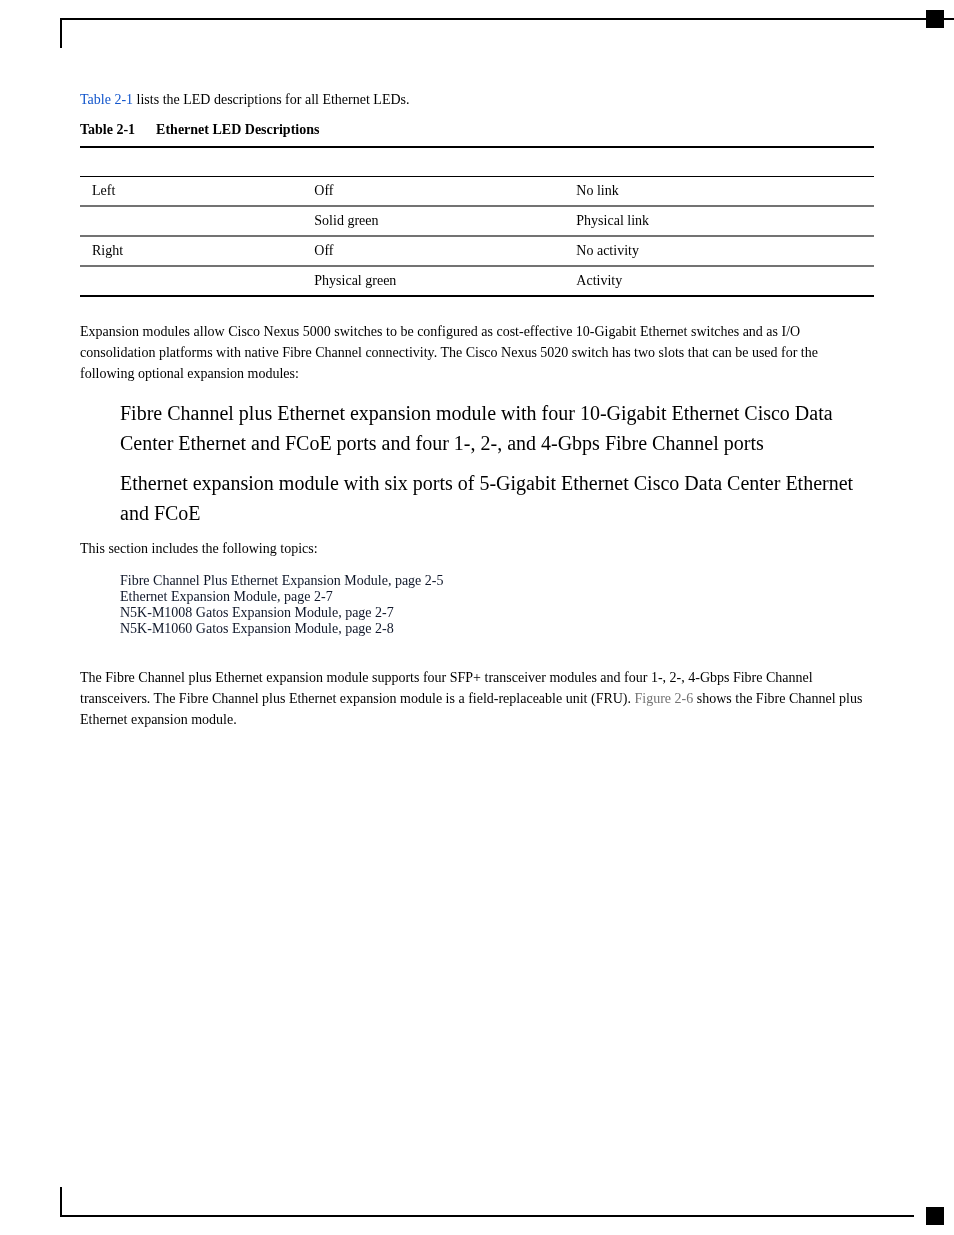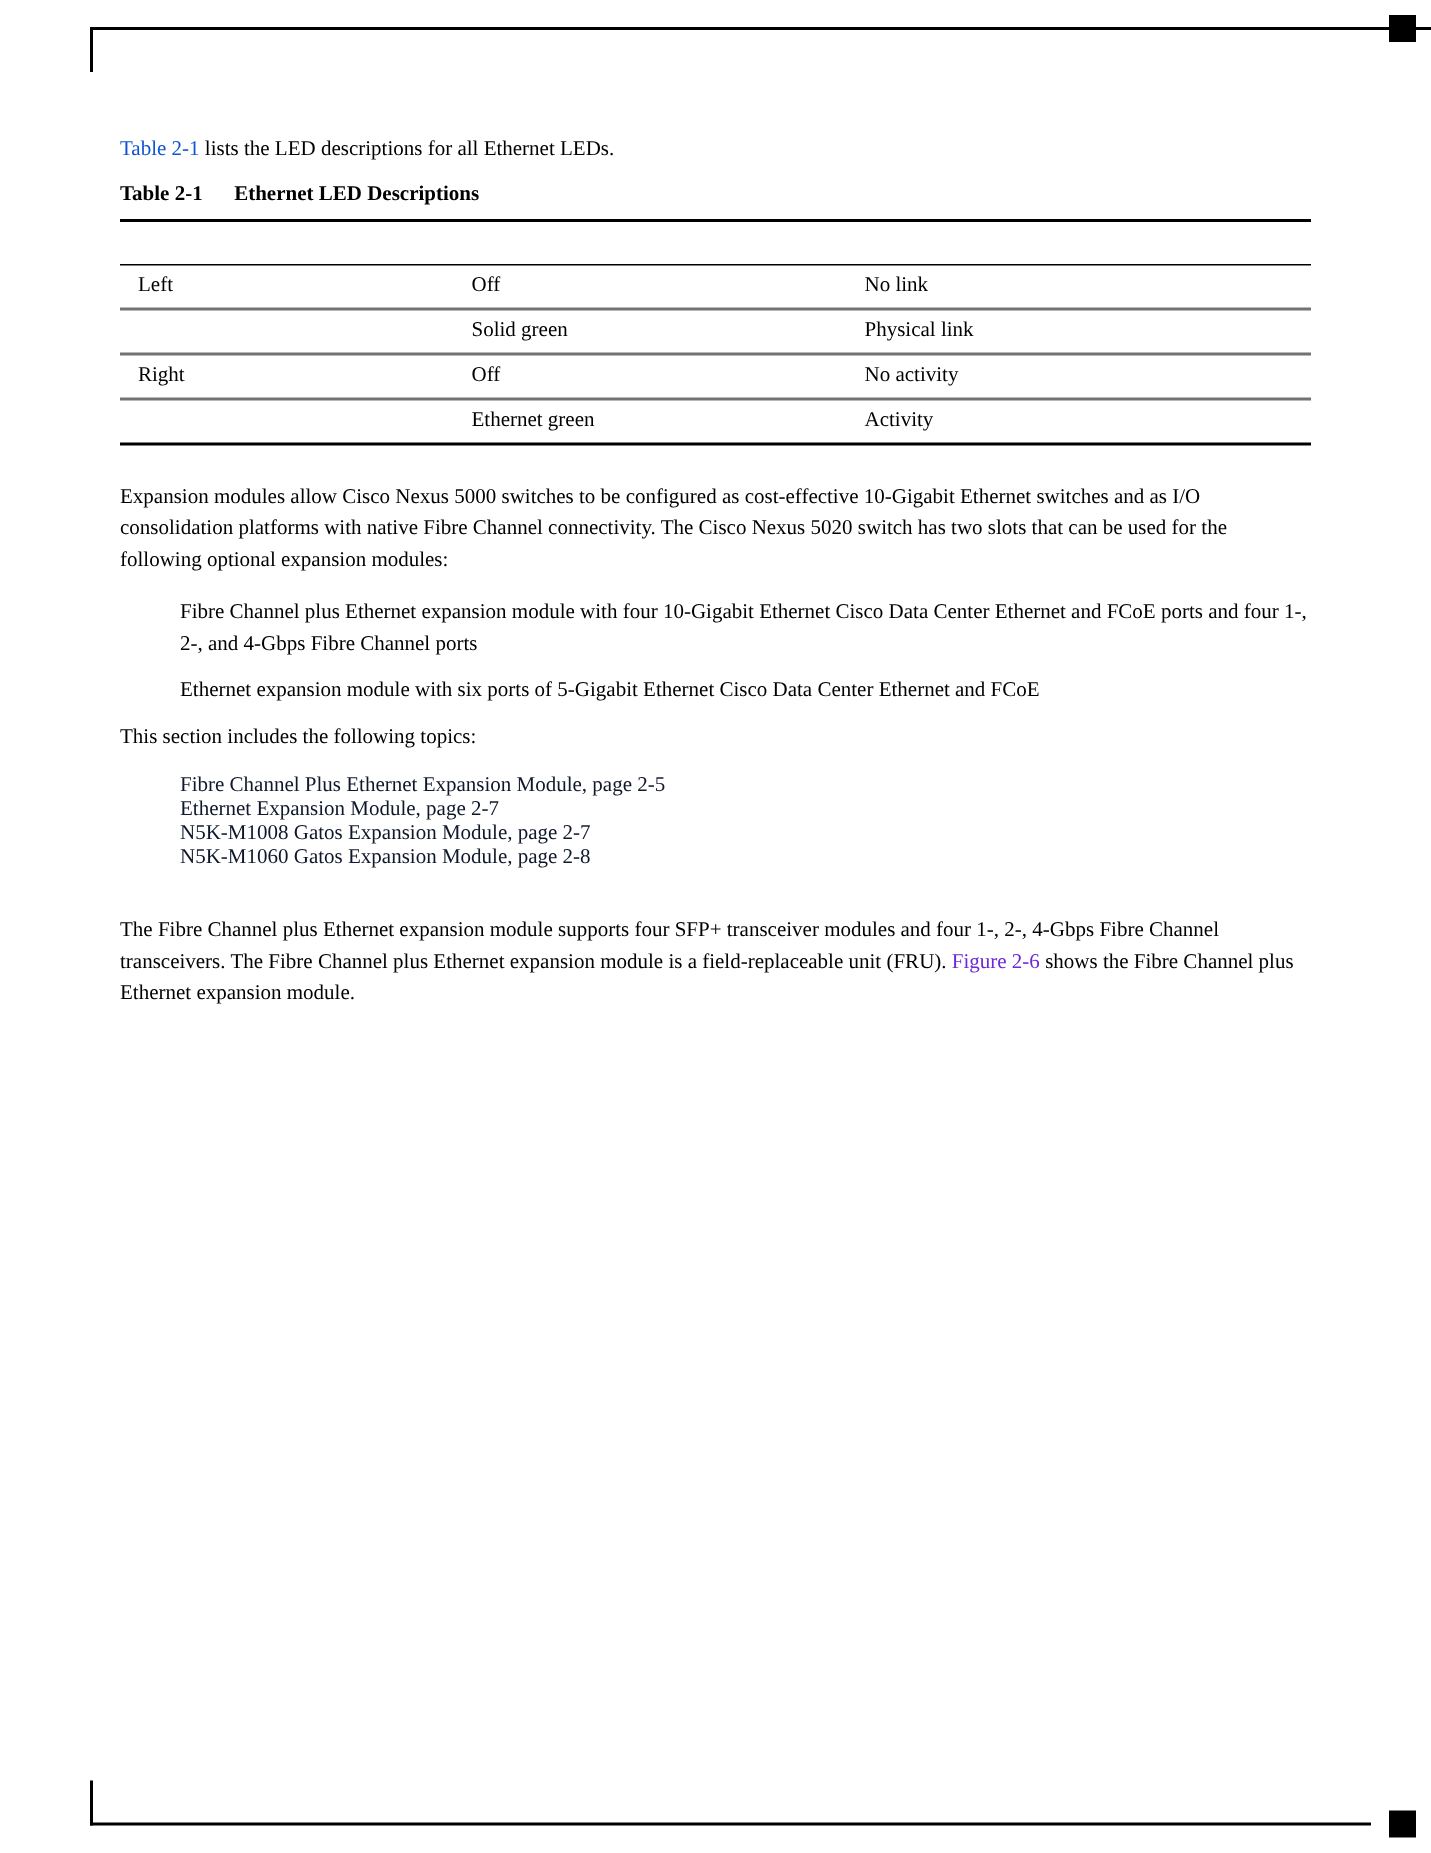--- a/index.html
+++ b/index.html
@@ -136,21 +136,21 @@
 
     .section-text {
       margin-bottom: 14px;
       font-size: 14px;
       line-height: 1.5;
     }
 
     .indent-text {
       margin-left: 40px;
       margin-bottom: 10px;
-      font-size: 14px;
+      font-size: 20px;
       line-height: 1.5;
     }
 
     .link-text {
       color: #0f172a;
       text-decoration: none;
       font-size: 14px;
     }
 
     .links-section {
@@ -161,21 +161,21 @@
     a {
       color: #1155CC;
       text-decoration: none;
     }
 
     .table-ref {
       color: #1155CC;
     }
 
     .fig-ref {
-      color: #6d28d9;
+      color: #737373;
     }
 
     .bottom-section {
       margin-top: 30px;
     }
   </style>
 </head>
 <body>
 
 <div class="page">
@@ -217,21 +217,21 @@
           <td>Solid green</td>
           <td>Physical link</td>
         </tr>
         <tr>
           <td>Right</td>
           <td>Off</td>
           <td>No activity</td>
         </tr>
         <tr>
           <td></td>
-          <td>Ethernet green</td>
+          <td>Physical green</td>
           <td>Activity</td>
         </tr>
       </tbody>
     </table>
 
     <p class="section-text">Expansion modules allow Cisco Nexus 5000 switches to be configured as cost-effective 10-Gigabit Ethernet switches and as I/O consolidation platforms with native Fibre Channel connectivity. The Cisco Nexus 5020 switch has two slots that can be used for the following optional expansion modules:</p>
 
     <p class="indent-text">Fibre Channel plus Ethernet expansion module with four 10-Gigabit Ethernet Cisco Data Center Ethernet and FCoE ports and four 1-, 2-, and 4-Gbps Fibre Channel ports</p>
 
     <p class="indent-text">Ethernet expansion module with six ports of 5-Gigabit Ethernet Cisco Data Center Ethernet and FCoE</p>

